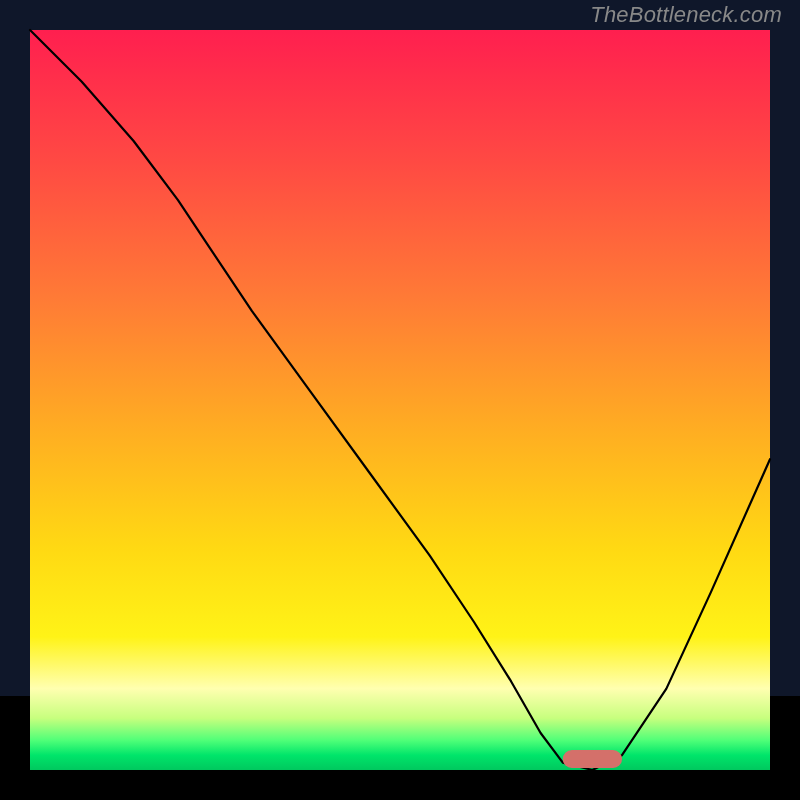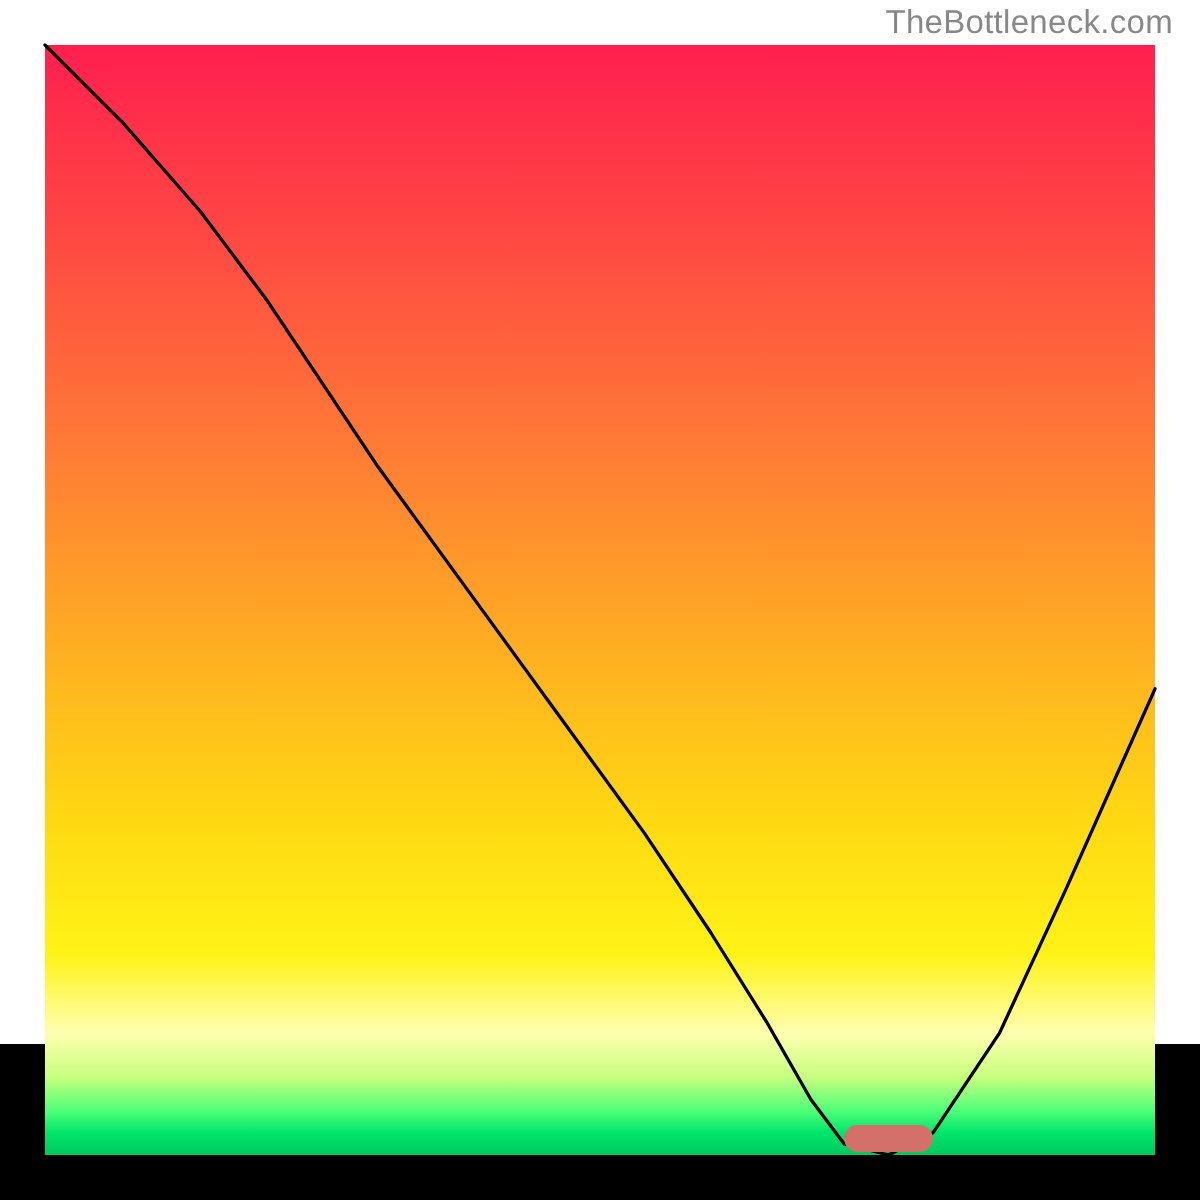--- a/index.html
+++ b/index.html
@@ -8,21 +8,22 @@
     width: 800px;
     height: 800px;
     background: #000;
     overflow: hidden;
     font-family: Arial, Helvetica, sans-serif;
   }
   .frame {
     position: relative;
     width: 800px;
     height: 696px;
-    background: #ffffff;
+    background: #0f172a;
+    font-style: italic;
   }
   .watermark {
     position: absolute;
     top: 2px;
     right: 18px;
     color: #888;
     font-size: 22px;
     font-weight: 500;
     letter-spacing: 0.2px;
     z-index: 10;

